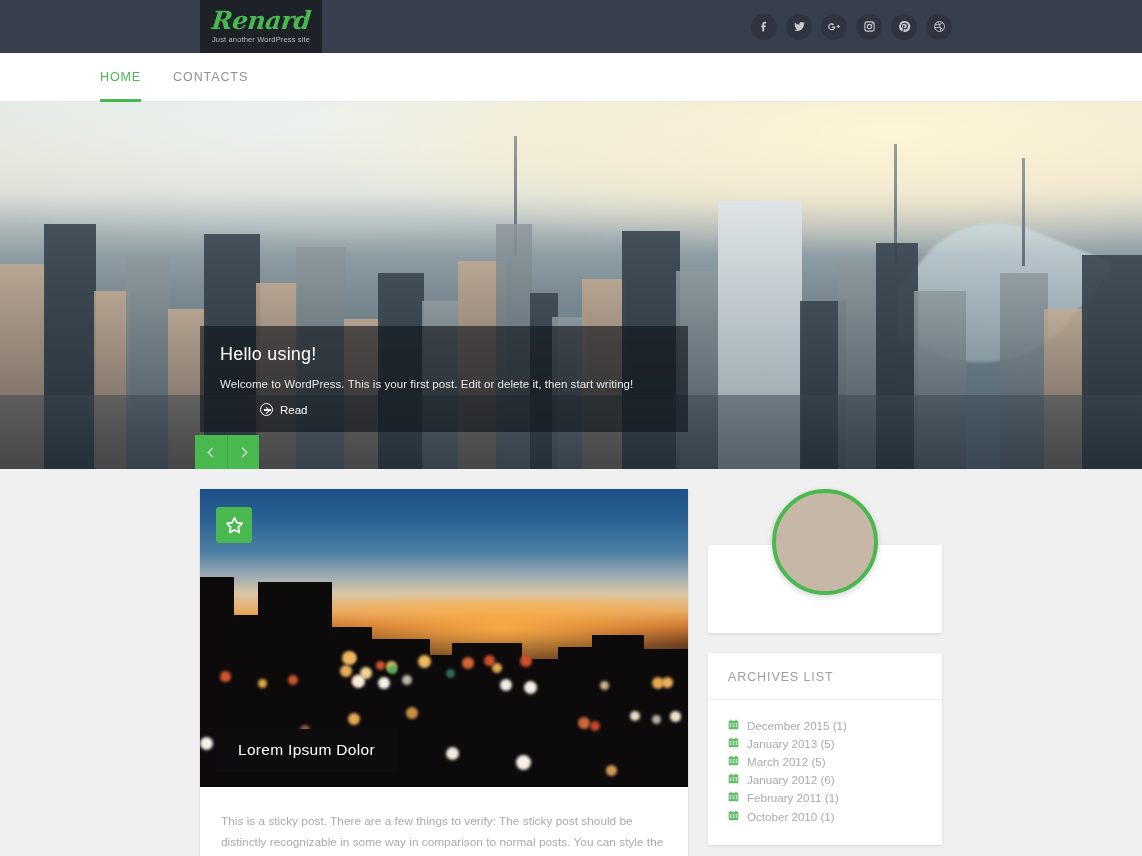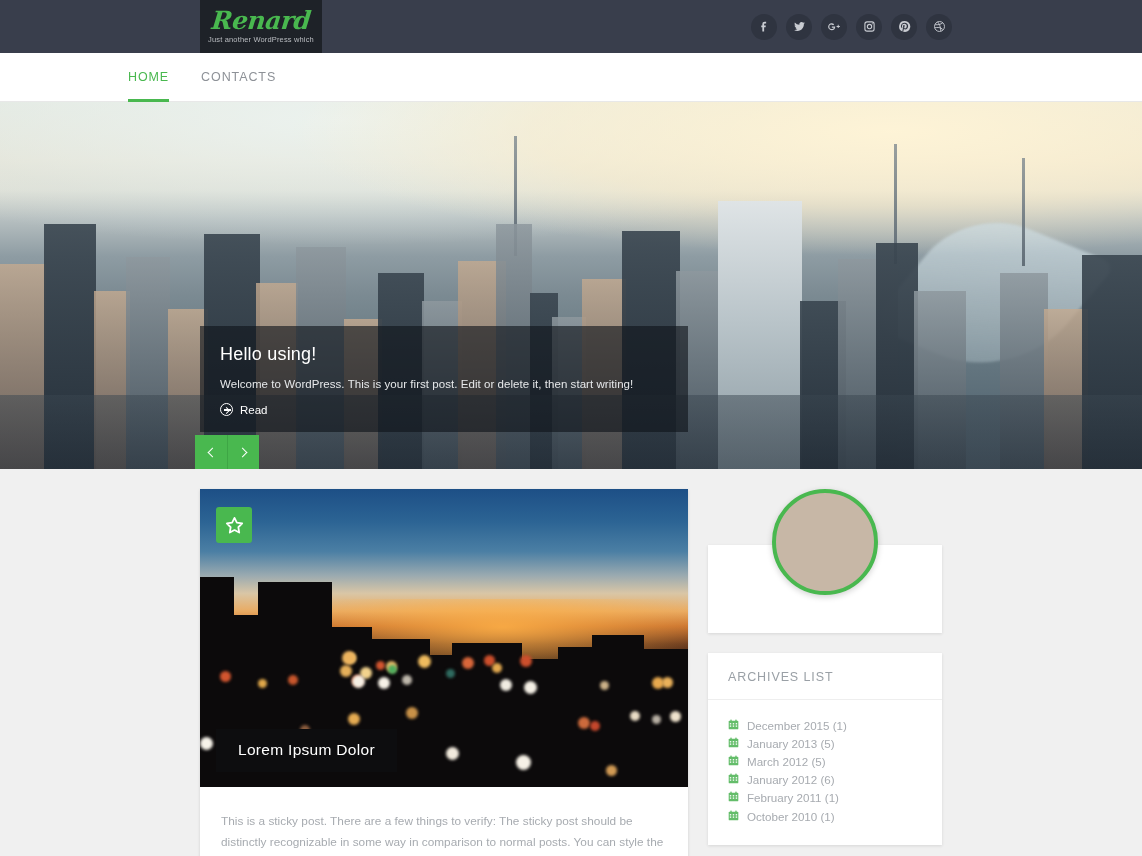--- a/index.html
+++ b/index.html
@@ -74,21 +74,21 @@
   }
   .soc svg { display: block; }
 
   
   .navbar {
     height: 49px;
     background: #ffffff;
     border-bottom: 1px solid #e8e8e8;
     display: flex;
     align-items: stretch;
-    padding-left: 112px;
+    padding-left: 84px;
   }
   .nav-item {
     position: relative;
     display: flex;
     align-items: center;
     gap: 6px;
     padding: 0 16px;
     font-size: 12.5px;
     letter-spacing: 0.9px;
     color: #8d9197;
@@ -180,20 +180,21 @@
     letter-spacing: 0.05px;
     margin-bottom: 12px;
   }
   .hero-read {
     display: inline-flex;
     align-items: center;
     gap: 7px;
     font-size: 11.5px;
     color: #ffffff;
     cursor: pointer;
+    margin-left: 40px;
   }
   .read-ico {
     width: 13px; height: 13px;
     border: 1.3px solid #ffffff;
     border-radius: 50%;
     position: relative;
   }
   .read-ico::before {
     content: "";
     position: absolute;
@@ -365,21 +366,21 @@
   }
   .cal-ico { flex: 0 0 auto; }
 </style>
 </head>
 <body>
 
 <div class="topbar">
 
   <div class="logo-block">
     <div class="logo-word">Renard</div>
-    <div class="logo-tag">Just another WordPress which</div>
+    <div class="logo-tag">Just another WordPress site</div>
   </div>
 
   <div class="social">
     <div class="soc">
       <svg width="13" height="13" viewBox="0 0 24 24" fill="currentColor">
           <path d="M15 3h-2.5A4.5 4.5 0 0 0 8 7.5V10H6v3.2h2V21h3.3v-7.8H14l.5-3.2h-3.2V7.8c0-.7.4-1.2 1.2-1.2H15V3z"></path>
         </svg>
     </div>
     <div class="soc">
       <svg width="13" height="13" viewBox="0 0 24 24" fill="currentColor">

